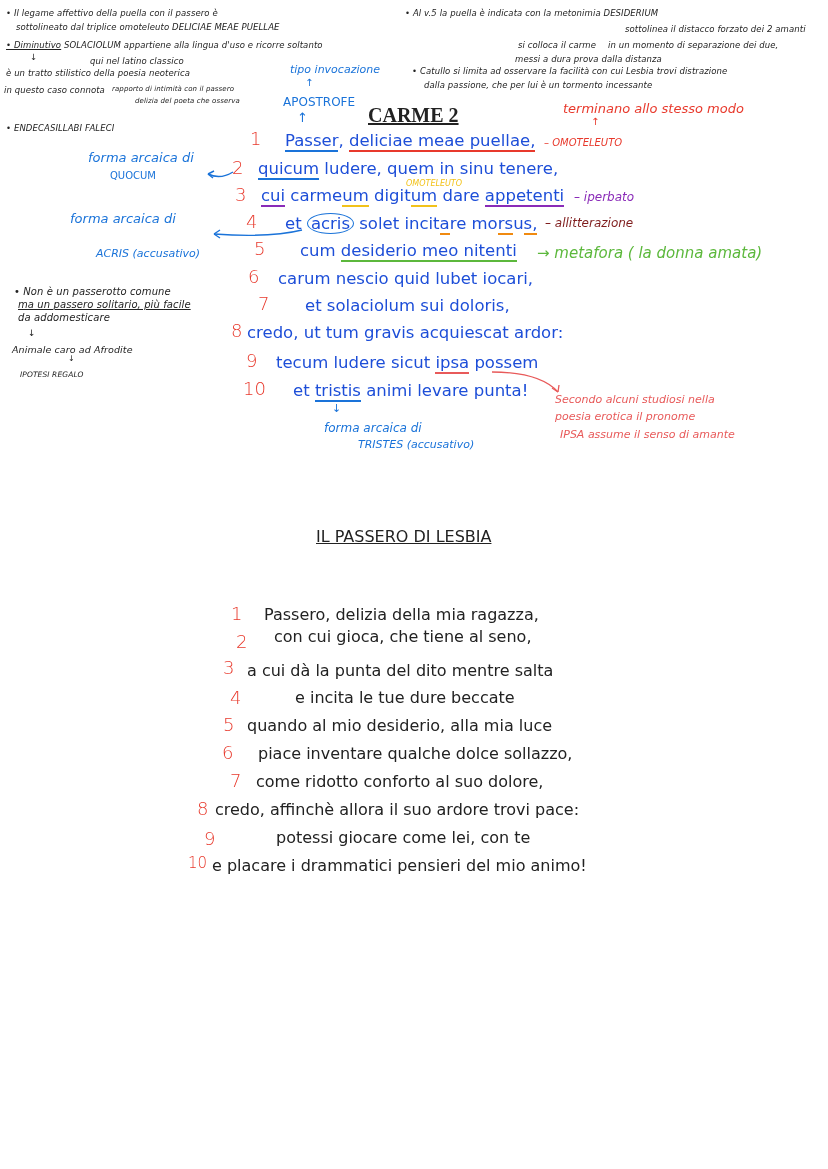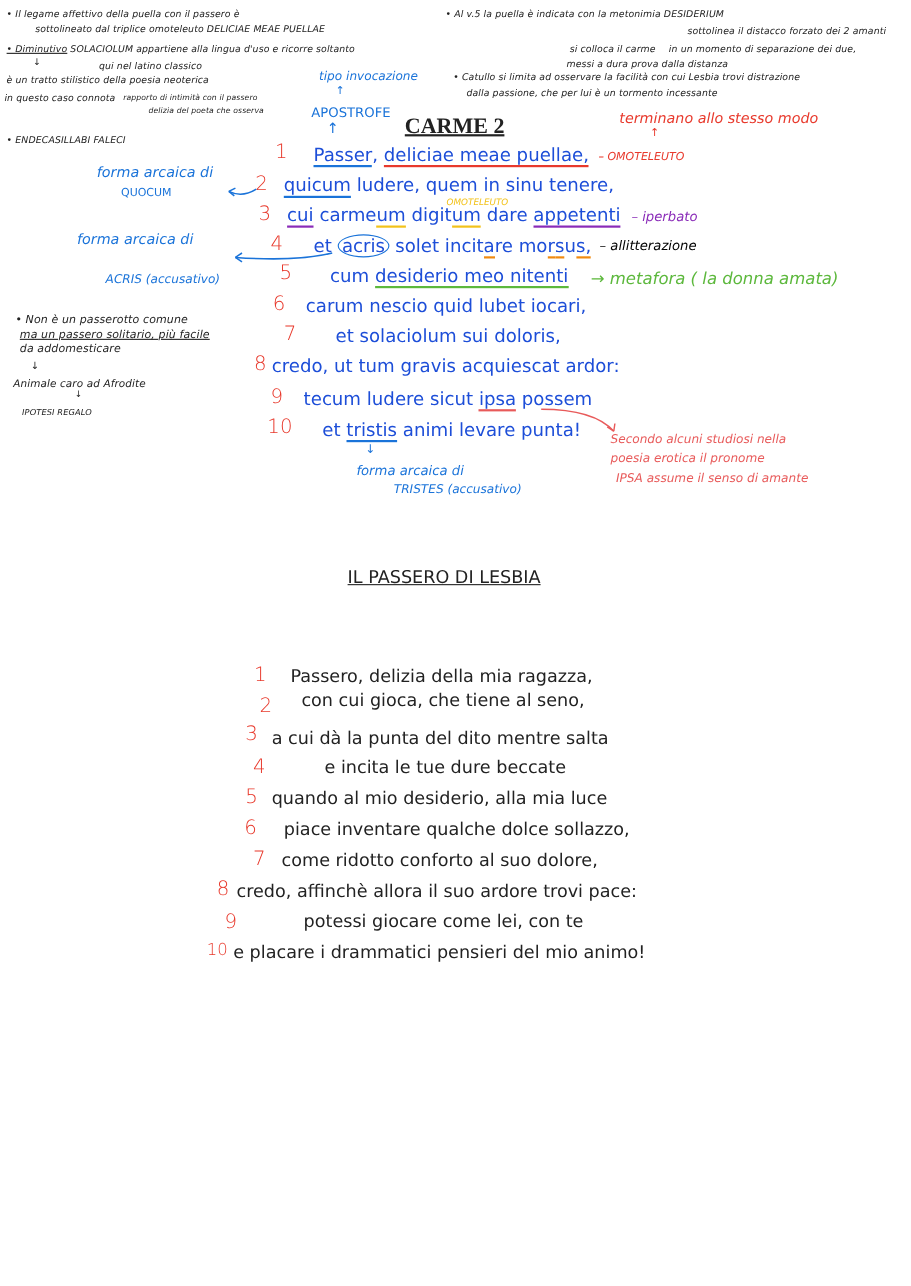--- a/index.html
+++ b/index.html
@@ -5,42 +5,42 @@
   html, body { margin: 0; padding: 0; background: #ffffff; }
   body { width: 828px; height: 1169px; position: relative; overflow: hidden; font-family: "DejaVu Sans", sans-serif; color: #222; }
   .abs { position: absolute; white-space: nowrap; }
   .hw { font-family: "DejaVu Sans", sans-serif; font-style: italic; }
   .note-black { font-size: 8.5px; color: #222; letter-spacing: 0.1px; }
   .note-blue { color: #1a73d9; }
   .note-red { color: #e8392c; }
   .note-pink { color: #e85a5a; }
   .note-green { color: #5cb83c; }
   .note-purple { color: #8a2bb8; }
-  .note-orange { color: #000000; }
+  .note-orange { color: #7f1d1d; }
   .note-yellow { color: #f2c21a; }
   .num { font-family: "DejaVu Sans", sans-serif; color: #e8392c; font-size: 18px; font-weight: 300; }
   .verse { font-family: "DejaVu Sans", sans-serif; font-size: 16.5px; color: #1d4ed8; }
   .title-carme { font-family: "Liberation Serif", serif; font-weight: bold; font-size: 20px; text-decoration: underline; color: #222; }
   .title-passero { font-family: "DejaVu Sans", sans-serif; font-size: 16px; text-decoration: underline; color: #222; }
   .ul-blue { border-bottom: 2px solid #1a73d9; }
   .ul-red { border-bottom: 2px solid #e8392c; }
   .ul-purple { border-bottom: 2px solid #8a2bb8; }
   .ul-yellow { border-bottom: 2px solid #f2c21a; }
   .ul-green { border-bottom: 2px solid #5cb83c; }
   .ul-orange { border-bottom: 2px solid #f08a10; }
   .ul-pink { border-bottom: 2px solid #e85a5a; }
   .circle-blue { border: 1.5px solid #1a73d9; border-radius: 50%; padding: 0 3px; }
   .trans { font-family: "DejaVu Sans", sans-serif; font-size: 16px; color: #222; }
   svg.arrow { position: absolute; overflow: visible; }
 </style>
 </head>
 <body>
 
 <div class="abs hw note-black" style="left:6px; top:8px;">• Il legame affettivo della puella con il passero è</div>
-<div class="abs hw note-black" style="left:16px; top:22px;margin-left:16px;">sottolineato dal triplice omoteleuto DELICIAE MEAE PUELLAE</div>
+<div class="abs hw note-black" style="left:16px; top:22px;">sottolineato dal triplice omoteleuto DELICIAE MEAE PUELLAE</div>
 <div class="abs hw note-black" style="left:6px; top:40px;"><span style="text-decoration:underline">• Diminutivo</span><span> SOLACIOLUM appartiene alla lingua d'uso e ricorre soltanto</span></div>
 <div class="abs hw note-black" style="left:30px; top:52px;">↓</div>
 <div class="abs hw note-black" style="left:90px; top:56px;">qui nel latino classico</div>
 <div class="abs hw note-black" style="left:6px; top:68px;">è un tratto stilistico della poesia neoterica</div>
 <div class="abs hw note-black" style="left:4px; top:85px;">in questo caso connota</div>
 <div class="abs hw note-black" style="left:112px; top:85px; font-size:7px;">rapporto di intimità con il passero</div>
 <div class="abs hw note-black" style="left:135px; top:97px; font-size:7px;">delizia del poeta che osserva</div>
 <div class="abs hw note-black" style="left:6px; top:123px;">• ENDECASILLABI FALECI</div>
 
 <div class="abs hw note-black" style="left:405px; top:8px;">• Al v.5 la puella è indicata con la metonimia DESIDERIUM</div>
@@ -134,21 +134,21 @@
 <div class="abs hw note-pink" style="left:560px; top:428px; font-size:11px;">IPSA assume il senso di amante</div>
 
 <div class="abs hw note-black" style="left:14px; top:286px; font-size:10px;">• Non è un passerotto comune</div>
 <div class="abs hw note-black" style="left:18px; top:299px; font-size:10px;text-decoration:underline;">ma un passero solitario, più facile</div>
 <div class="abs hw note-black" style="left:18px; top:312px; font-size:10px;">da addomesticare</div>
 <div class="abs note-black" style="left:28px; top:328px; font-size:9px;">↓</div>
 <div class="abs hw note-black" style="left:12px; top:344px; font-size:9.5px;">Animale caro ad Afrodite</div>
 <div class="abs note-black" style="left:68px; top:354px; font-size:8px;">↓</div>
 <div class="abs hw note-black" style="left:20px; top:370px; font-size:7.5px;">IPOTESI REGALO</div>
 
-<div class="abs title-passero" style="left:316px; top:515px;">IL PASSERO DI LESBIA</div>
+<div class="abs title-passero" style="left:316px; top:527px;">IL PASSERO DI LESBIA</div>
 
 <div class="abs num" style="left:231px; top:603px;">1</div>
 <div class="abs trans" style="left:264px; top:605px;">Passero, delizia della mia ragazza,</div>
 
 <div class="abs num" style="left:236px; top:631px;">2</div>
 <div class="abs trans" style="left:274px; top:627px;text-align:center;">con cui gioca, che tiene al seno,</div>
 
 <div class="abs num" style="left:223px; top:657px;">3</div>
 <div class="abs trans" style="left:247px; top:661px;">a cui dà la punta del dito mentre salta</div>
 

